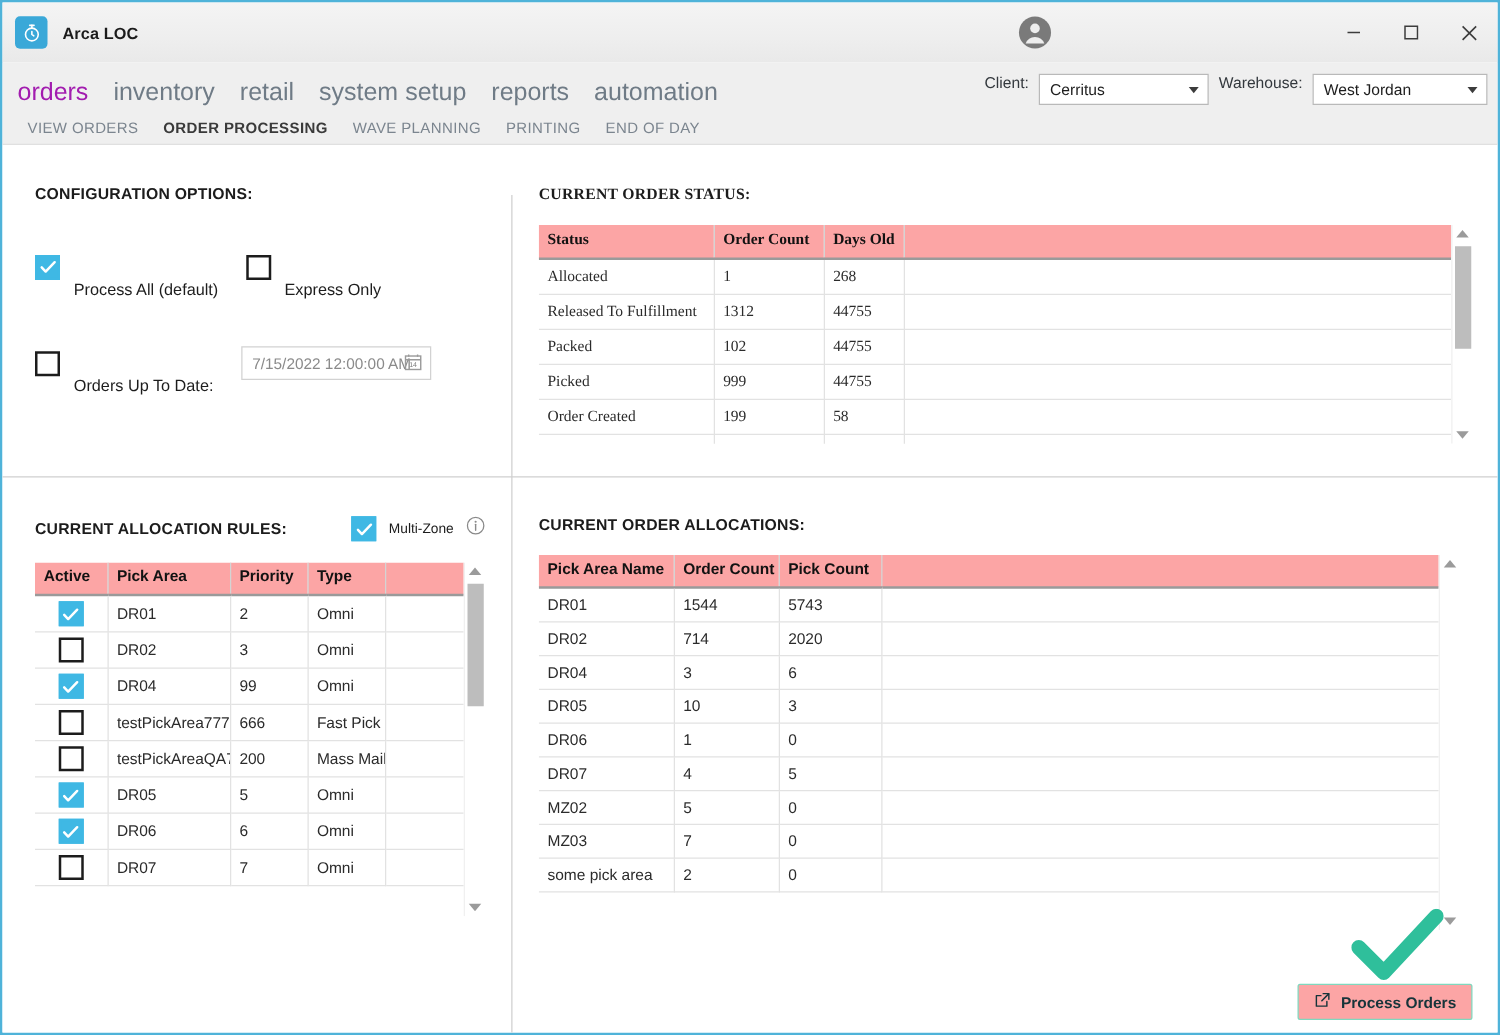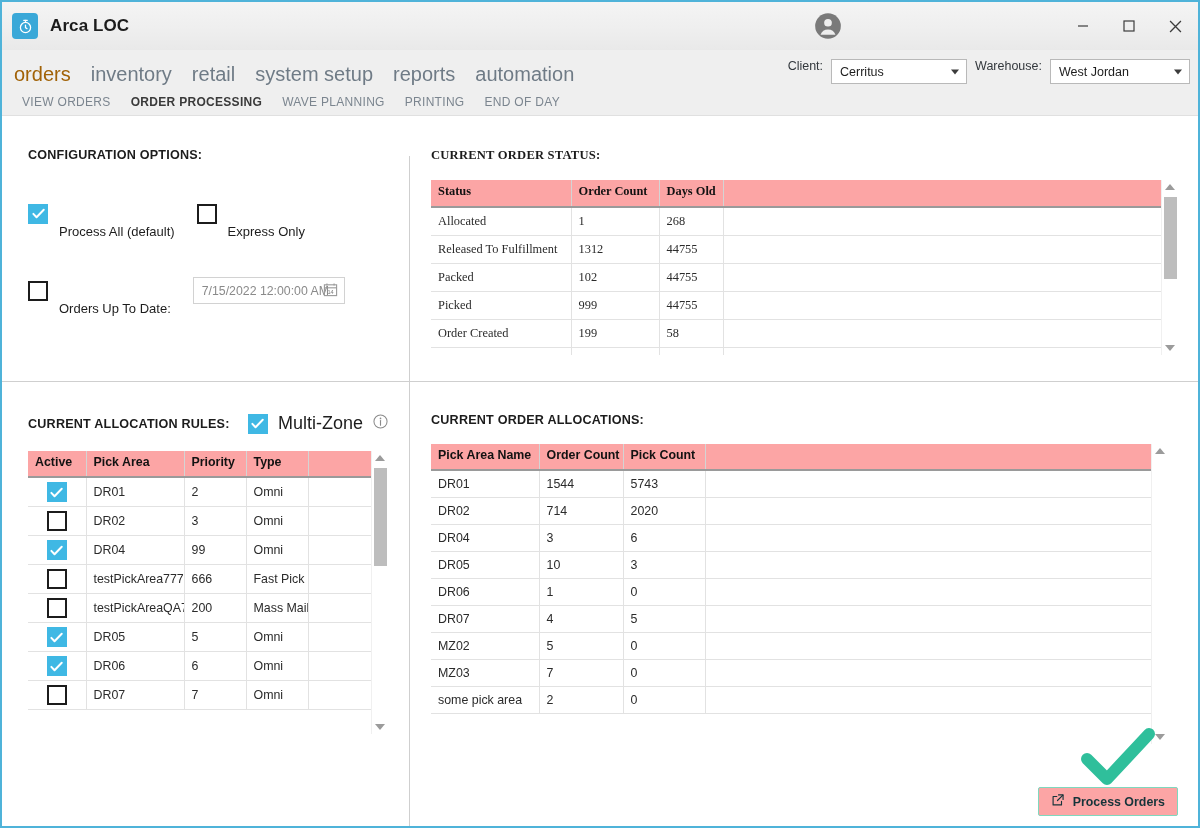--- a/index.html
+++ b/index.html
@@ -23,21 +23,21 @@
     display: flex; align-items: center;
     position: relative;
   }
   .app-icon {
     width: 26px; height: 26px; margin-left: 10px;
     background: #3aa8d8; border-radius: 4px;
     display: flex; align-items: center; justify-content: center;
     flex: 0 0 26px;
   }
   .app-title {
-    margin-left: 12px; font-size: 17px; font-weight: bold; color: #1b1b1b;
+    margin-left: 12px; font-size: 13px; font-weight: bold; color: #1b1b1b;
     letter-spacing: .1px;
   }
   .user-avatar {
     position: absolute; left: 812px; top: 10px;
     width: 28px; height: 28px;
   }
   .wincontrols {
     position: absolute; right: 0; top: 0; height: 48px;
     display: flex; align-items: center;
   }
@@ -50,21 +50,21 @@
   .navbar {
     flex: 0 0 38px; height: 38px;
     background: #efefef;
     display: flex; align-items: flex-end;
     position: relative;
   }
   .nav-main { display: flex; align-items: baseline; gap: 20px; padding-left: 12px; }
   .nav-main .nav-item {
     font-size: 20px; color: #6f7b86; padding-bottom: 4px; line-height: 1;
   }
-  .nav-main .nav-item.active { color: #a16207; }
+  .nav-main .nav-item.active { color: #a21caf; }
   .topselects {
     position: absolute; right: 8px; bottom: 4px;
     display: flex; align-items: flex-start; gap: 8px;
   }
   .sel-label { font-size: 12.5px; color: #33383d; }
   .combo {
     position: relative;
     height: 25px; background: #ffffff; border: 1px solid #b9b9b9;
     display: flex; align-items: center; padding: 0 22px 0 8px;
     font-size: 12.5px; color: #1d1d1d;
@@ -116,21 +116,21 @@
     border: 1px solid #d2d2d2; background: #fff;
     display: flex; align-items: center; padding: 0 4px 0 8px;
     font-size: 12.3px; color: #8a8a8a; position: relative;
   }
   .cal-icon { position: absolute; right: 6px; top: 50%; transform: translateY(-50%); }
 
   
   #panel-rules { left: 26px; top: 297px; width: 360px; }
   .rules-head { display: flex; align-items: center; }
   .rules-head .spacer { flex: 1 1 auto; }
-  .mz-label { font-size: 18px; color: #1d1d1d; margin-left: 10px; }
+  .mz-label { font-size: 11px; color: #1d1d1d; margin-left: 10px; }
   .info-ico { margin-left: 10px; }
 
   
   #panel-status { left: 429px; top: 32px; right: 20px; font-family: Liberation Serif, serif; }
   
   #panel-alloc { left: 429px; top: 297px; right: 30px; }
 
   
   .tablewrap { margin-top: 17px; position: relative; }
   table.grid { border-collapse: collapse; width: 100%; table-layout: fixed; }

